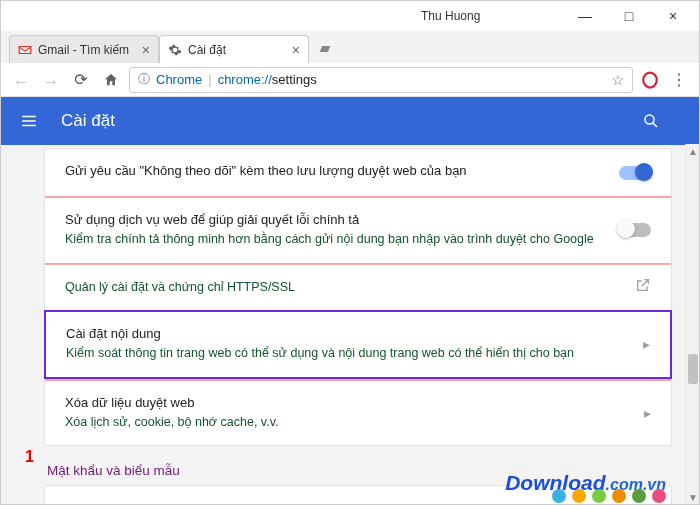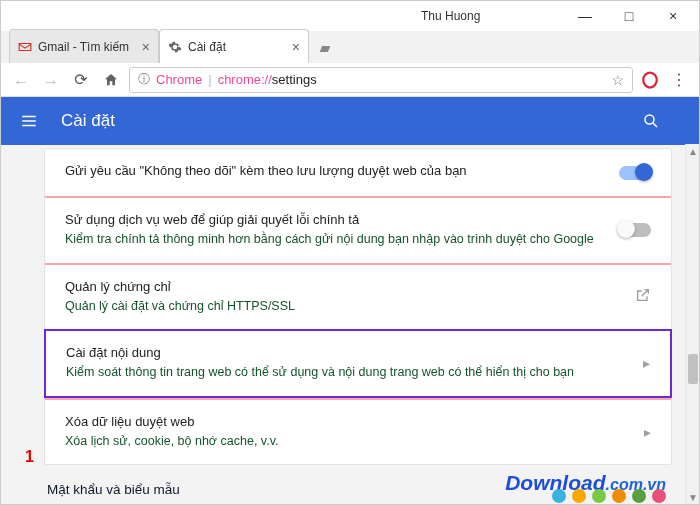--- a/index.html
+++ b/index.html
@@ -4,33 +4,33 @@
 <style>
 * { box-sizing: border-box; margin: 0; padding: 0; font-family: "Segoe UI", Arial, sans-serif; }
 body { width: 700px; height: 505px; background: #fff; overflow: hidden; position: relative; }
 
 .window { width: 700px; height: 505px; border: 1px solid #ccc; display: flex; flex-direction: column; }
 .titlebar { height: 30px; background: #fff; display: flex; align-items: center; justify-content: flex-end; padding-right: 4px; }
 .titlebar .user { font-size: 12px; color: #333; margin-right: auto; margin-left: 420px; }
 .titlebar .winbtn { width: 44px; height: 28px; display: flex; align-items: center; justify-content: center; color: #333; font-size: 14px; }
 
 .tabstrip { height: 32px; background: #f2f2f2; display: flex; align-items: flex-end; padding-left: 8px; }
-.tab { height: 34px; background: #fff; border: 1px solid #ccc; border-bottom: none; display: flex; align-items: center; padding: 0 8px; font-size: 12px; color: #333; margin-right: 0; min-width: 150px; border-top-left-radius: 4px; border-top-right-radius: 4px; position: relative; }
+.tab { height: 28px; background: #fff; border: 1px solid #ccc; border-bottom: none; display: flex; align-items: center; padding: 0 8px; font-size: 12px; color: #333; margin-right: 0; min-width: 150px; border-top-left-radius: 4px; border-top-right-radius: 4px; position: relative; }
 .tab.active { background: #fff; z-index: 2; }
 .tab.inactive { background: #e8e8e8; }
 .tab .favicon { width: 14px; height: 14px; margin-right: 6px; display: inline-flex; align-items: center; }
 .tab .close { margin-left: auto; color: #666; font-size: 14px; }
 .newtab { width: 20px; height: 20px; margin-left: 6px; margin-bottom: 4px; color: #666; display:flex; align-items:center; justify-content:center; }
 
 .toolbar { height: 34px; background: #fff; border-bottom: 1px solid #e0e0e0; display: flex; align-items: center; padding: 0 8px; gap: 6px; }
 .navbtn { width: 24px; height: 24px; display:flex; align-items:center; justify-content:center; color: #555; font-size: 16px; }
 .navbtn.disabled { color: #bbb; }
 .omnibox { flex: 1; height: 26px; border: 1px solid #ccc; border-radius: 3px; display: flex; align-items: center; padding: 0 8px; font-size: 13px; color: #666; }
 .omnibox .lock { color: #777; margin-right: 6px; font-size: 12px; }
-.omnibox .host { color: #ec4899; }
+.omnibox .host { color: #0369a1; }
 .omnibox .path { color: #222; }
 .omnibox .star { margin-left: auto; color: #777; font-size: 14px; }
 .extbtn { width: 22px; height: 22px; display:flex; align-items:center; justify-content:center; }
 
 .appbar { height: 48px; background: #3367d6; color: #fff; display: flex; align-items: center; padding: 0 16px; }
 .appbar .menu { width: 24px; height: 24px; display:flex; align-items:center; justify-content:center; margin-right: 20px; }
 .appbar .title { font-size: 17px; }
 .appbar .search { margin-left: auto; }
 
 .content { flex: 1; background: #f3f3f3; overflow-y: auto; position: relative; padding: 4px 28px 0 44px; }
@@ -46,21 +46,21 @@
 .toggle.on::after { content:''; position:absolute; right:-2px; top:-3px; width:18px; height:18px; background:#3367d6; border-radius:50%; box-shadow:0 1px 3px rgba(0,0,0,0.3); }
 .toggle.off { background: #bdbdbd; }
 .toggle.off::after { content:''; position:absolute; left:-2px; top:-3px; width:18px; height:18px; background:#fafafa; border-radius:50%; box-shadow:0 1px 3px rgba(0,0,0,0.3); }
 
 .chev { color: #9e9e9e; font-size: 14px; }
 .extlink { color: #9e9e9e; font-size: 16px; }
 
 .highlight { border: 2px solid #6d28d9; margin-left: -1px; margin-right: -1px; }
 .callout { position: absolute; left: 24px; top: 303px; color: #e30000; font-weight: bold; font-size: 16px; }
 
-.section-label { font-size: 13.5px; color: #0f172a; margin: 18px 0 8px 2px; }
+.section-label { font-size: 13.5px; color: #701a75; margin: 18px 0 8px 2px; }
 
 .scrollbar { position: absolute; right: 1px; top: 144px; width: 14px; height: 360px; background: #f1f1f1; border-left:1px solid #e8e8e8; }
 .scrollbar .thumb { position: absolute; left: 2px; width: 10px; background: #c1c1c1; border-radius: 2px; }
 .scrollbar .arr { position:absolute; left:0; width:14px; height:14px; display:flex;align-items:center;justify-content:center; color:#888; font-size:10px; }
 
 .watermark { position: absolute; right: 34px; bottom: 10px; font-family: Arial, sans-serif; font-weight: bold; font-size: 21px; font-style: italic; }
 .watermark .d { color: #1d4ed8; }
 .watermark .ext { color: #1e66d6; font-size: 16px; font-style: italic; font-weight: bold; }
 .dots { position: absolute; right: 34px; bottom: 2px; display: flex; gap: 6px; }
 .dot { width: 14px; height: 14px; border-radius: 50%; }
@@ -161,21 +161,20 @@
           </div>
       </div>
       <div class="row">
         <div class="title">Sử dụng dịch vụ web để giúp giải quyết lỗi chính tả</div>
         <div class="desc">Kiểm tra chính tả thông minh hơn bằng cách gửi nội dung bạn nhập vào trình duyệt cho Google</div>
         <div class="ctrl">
             <div class="toggle off"></div>
           </div>
       </div>
       <div class="row">
-        <div class="title">Quản lý chứng chỉ</div>
         <div class="desc">Quản lý cài đặt và chứng chỉ HTTPS/SSL</div>
         <div class="ctrl extlink">
           <svg width="16" height="16" viewBox="0 0 24 24">
               <path fill="none" stroke="#9e9e9e" stroke-width="2" d="M14 4h6v6M20 4L10 14M18 14v6H4V6h6"></path>
             </svg>
         </div>
       </div>
       <div class="row highlight">
         <div class="title">Cài đặt nội dung</div>
         <div class="desc">Kiểm soát thông tin trang web có thể sử dụng và nội dung trang web có thể hiển thị cho bạn</div>

